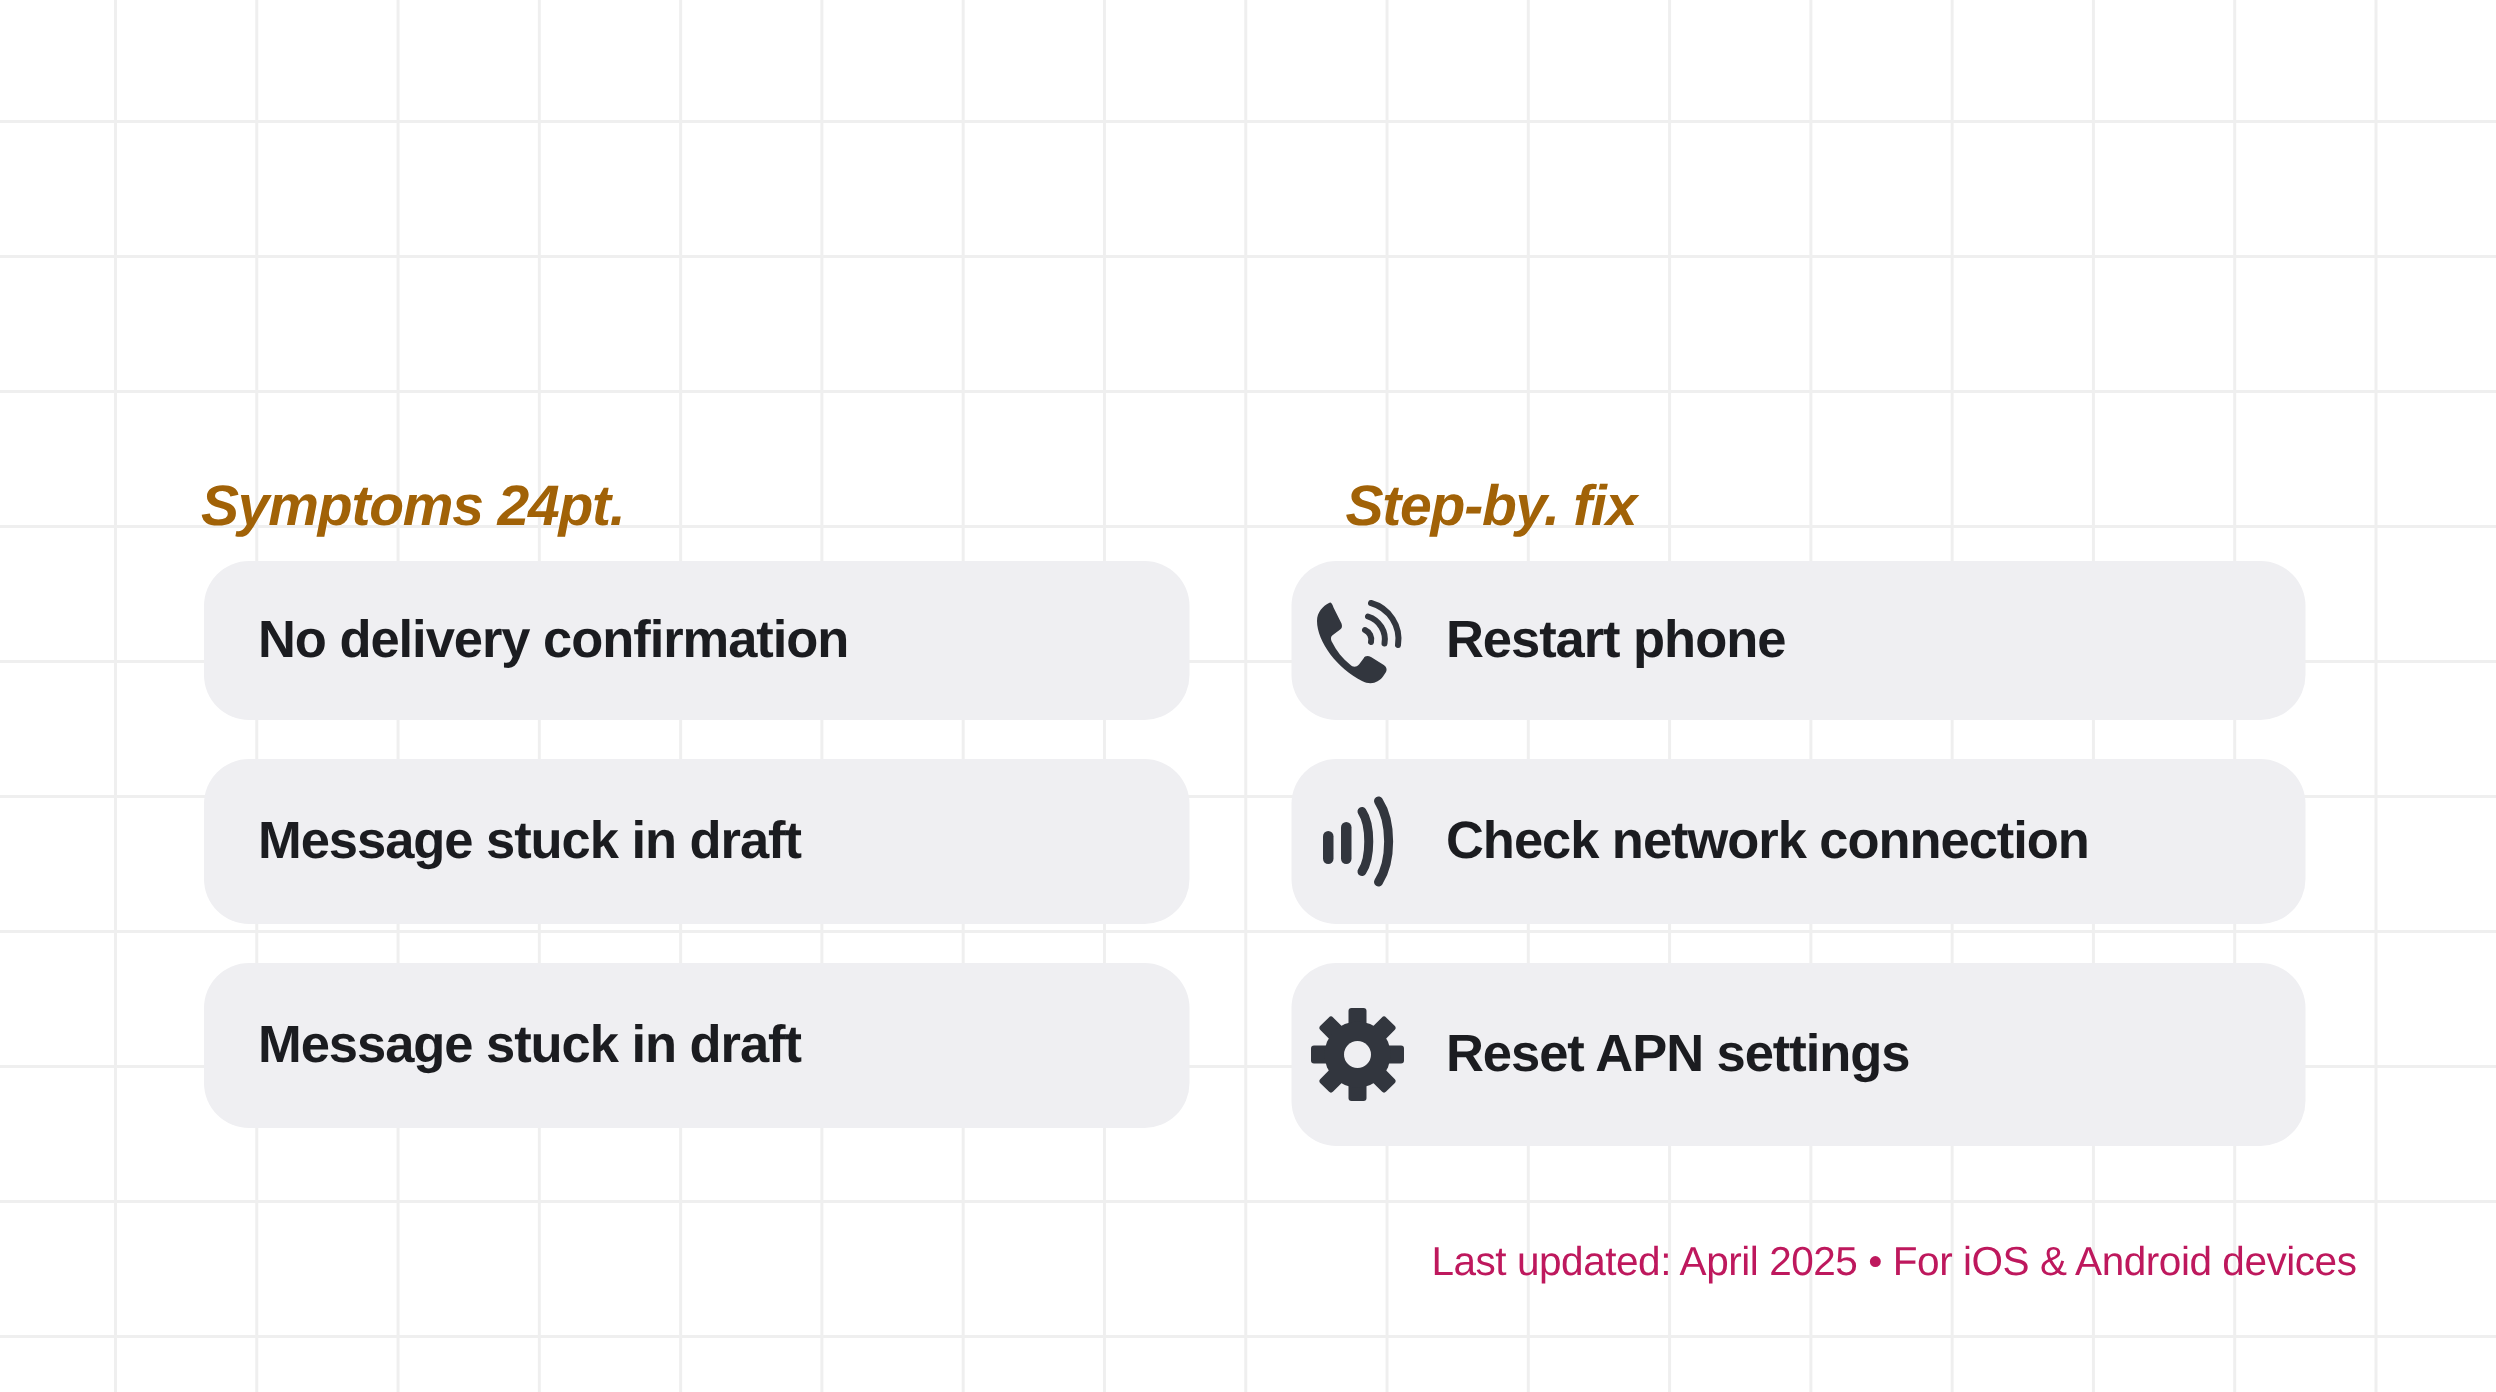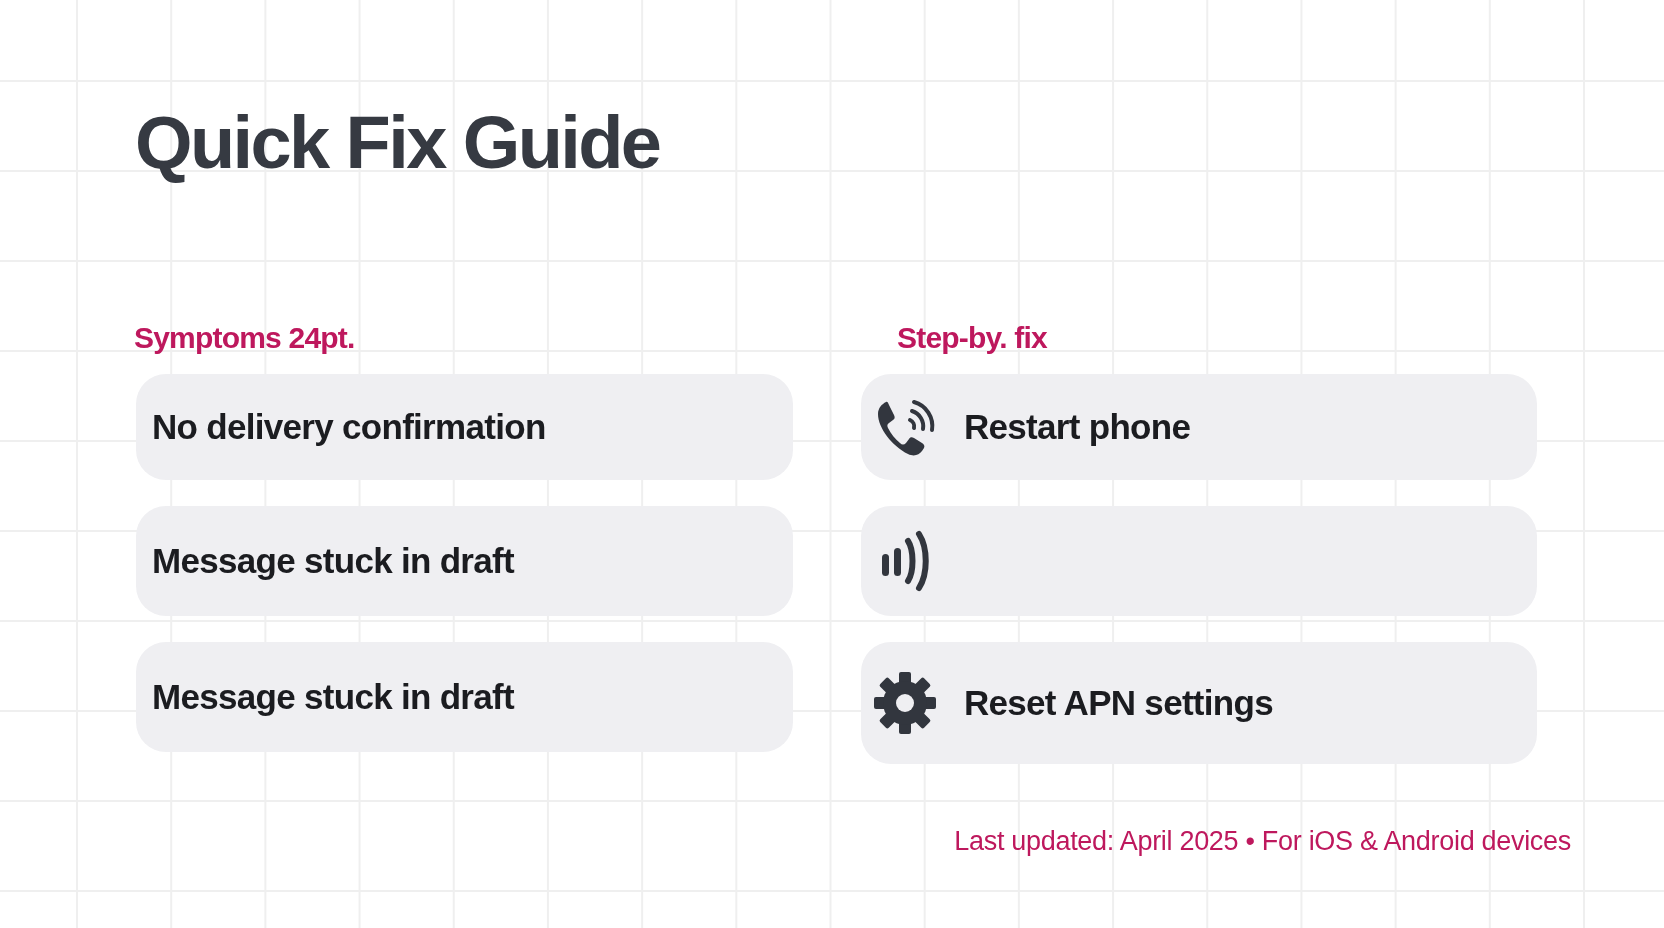--- a/index.html
+++ b/index.html
@@ -17,49 +17,48 @@
     background-position:76px 80px;
   }
   .title {
     position:absolute; left:93px; top:100px; margin:0;
     font-size:74px; font-weight:700; color:#363a42;
     letter-spacing:-2.6px; line-height:86px;
   }
   .title .line2 { display:block; padding-left:42px; }
   .col-header {
     position:absolute; top:320px; margin:0;
-    font-size:30px; font-weight:700; color:#be185d;
-    letter-spacing:-0.8px; line-height:36px;
+    font-size:38px; font-weight:700; color:#a16207;
+    letter-spacing:-0.8px; line-height:36px;font-style:italic;
   }
   .card {
     position:absolute; box-sizing:border-box;
     background:#efeff2; border-radius:30px;
     display:flex; align-items:center;
   }
-  .card.left { left:136px; width:657px; padding-left:16px; }
+  .card.left { left:136px; width:657px; padding-left:36px; }
   .card.right { left:861px; width:676px; padding-left:11px; }
   .card-text {
     font-size:35px; font-weight:700; color:#1b1c20;
     letter-spacing:-0.7px; white-space:nowrap;
   }
   .icon { width:66px; height:66px; margin-right:26px; flex:0 0 66px; display:flex; align-items:center; justify-content:center; }
   .icon svg { width:66px; height:66px; }
   .footer {
     position:absolute; right:93px; top:824px; margin:0;
     font-size:27px; color:#be185d; letter-spacing:-0.3px;
     white-space:nowrap; line-height:34px;
   }
 </style>
 </head>
 <body>
 
 <div class="grid"></div>
 
 <h1 class="title">
-  <span class="line2">Quick Fix Guide</span>
 </h1>
 
 <h2 class="col-header" style="left:134px;">Symptoms 24pt.</h2>
 <h2 class="col-header" style="left:897px;">Step-by. fix</h2>
 
 <div class="card left" style="top:374px; height:106px;">
   <span class="card-text">No delivery confirmation</span>
 </div>
 <div class="card left" style="top:506px; height:110px;">
   <span class="card-text">Message stuck in draft</span>
@@ -81,20 +80,21 @@
 </div>
 <div class="card right" style="top:506px; height:110px;">
   <span class="icon">
     <svg viewBox="0 0 66 66">
       <rect x="10" y="26" width="7" height="22" rx="3.5" fill="#32363e"></rect>
       <rect x="22" y="20" width="7" height="28" rx="3.5" fill="#32363e"></rect>
       <path d="M36 13 C42 22 42 44 36 53" fill="none" stroke="#32363e" stroke-width="6" stroke-linecap="round"></path>
       <path d="M47 6 C56 20 56 46 47 60" fill="none" stroke="#32363e" stroke-width="6" stroke-linecap="round"></path>
     </svg>
   </span>
+  <span class="card-text">Check network connection</span>
 </div>
 <div class="card right" style="top:642px; height:122px;">
   <span class="icon">
     <svg viewBox="0 0 66 66">
       <g fill="#32363e" transform="translate(33 33)">
         <rect x="-6" y="-31" width="12" height="14" rx="2"></rect>
         <rect x="-6" y="-31" width="12" height="14" rx="2" transform="rotate(45)"></rect>
         <rect x="-6" y="-31" width="12" height="14" rx="2" transform="rotate(90)"></rect>
         <rect x="-6" y="-31" width="12" height="14" rx="2" transform="rotate(135)"></rect>
         <rect x="-6" y="-31" width="12" height="14" rx="2" transform="rotate(180)"></rect>

